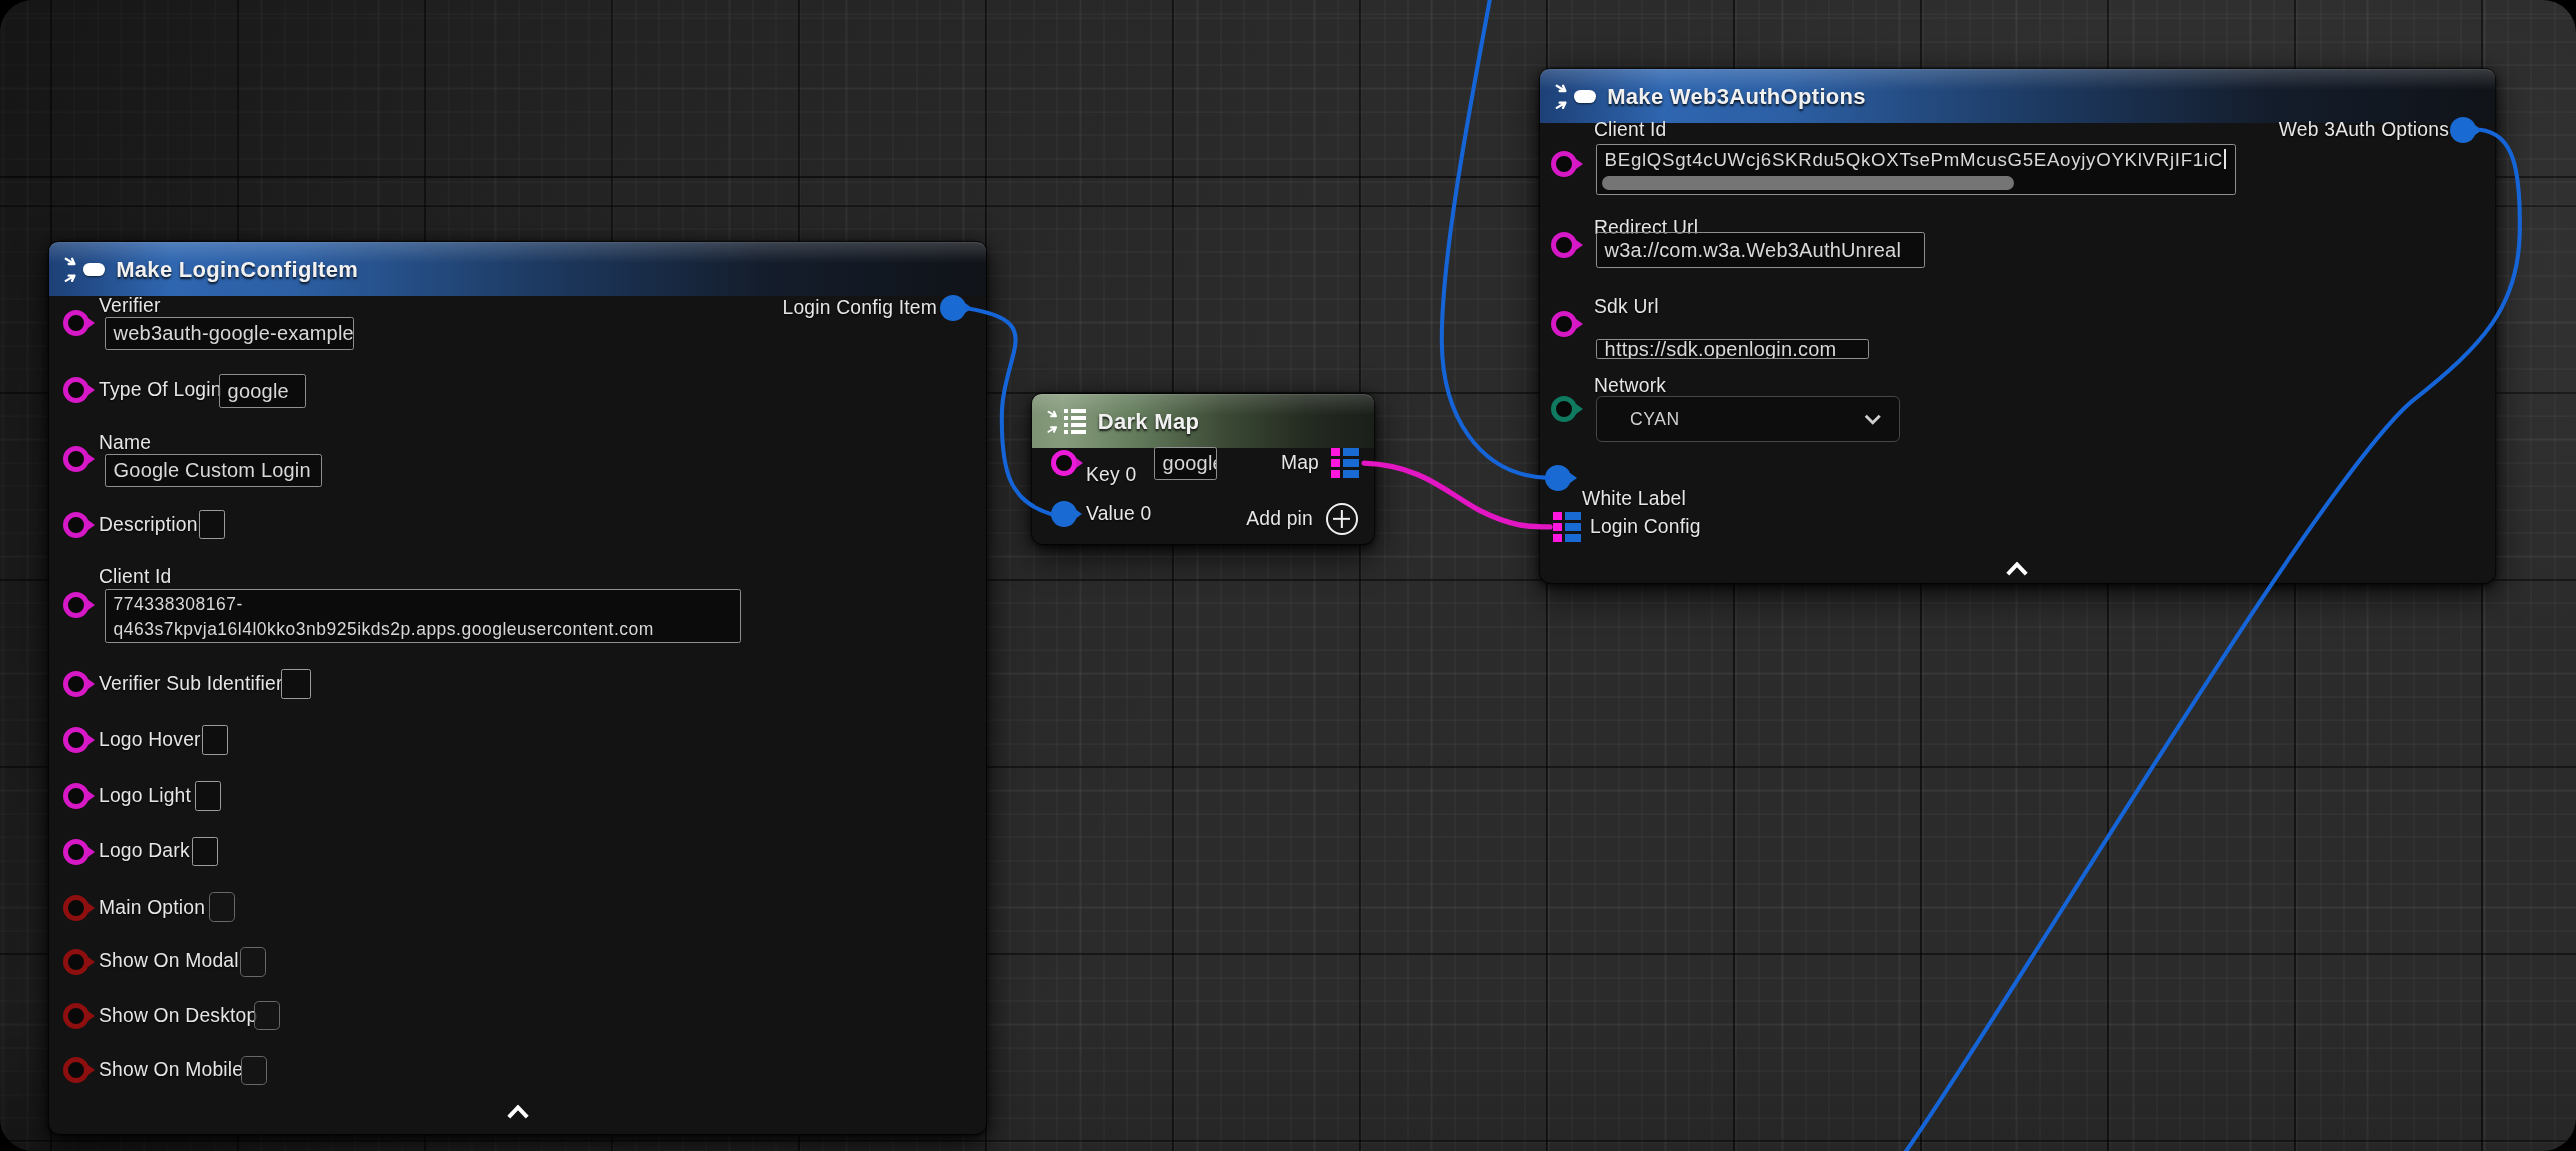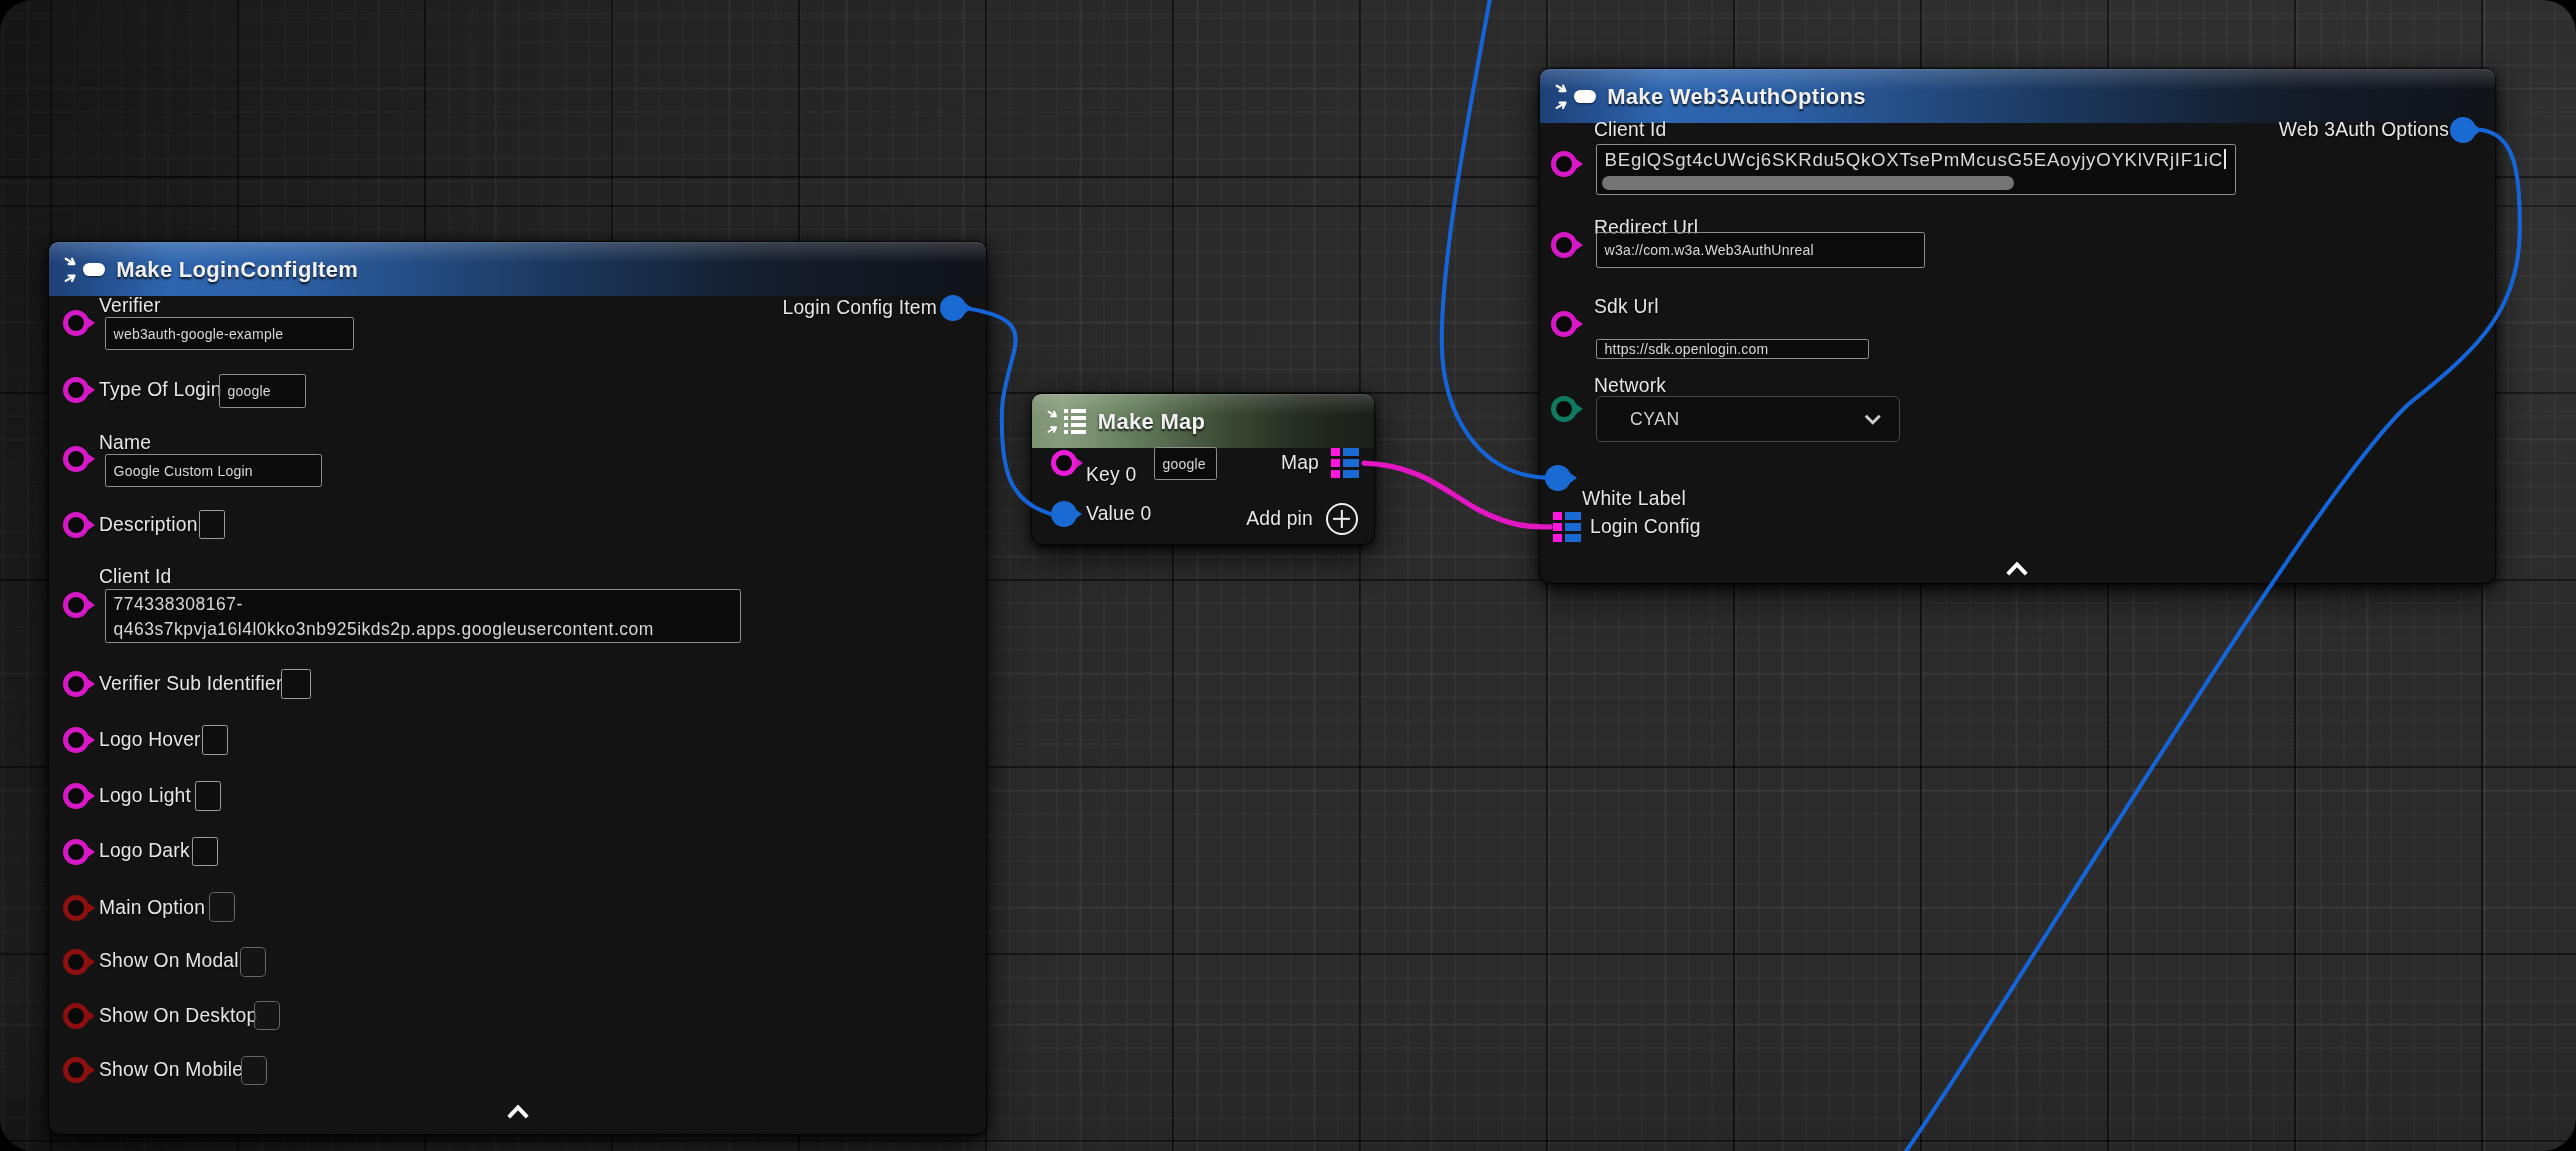--- a/index.html
+++ b/index.html
@@ -59,21 +59,21 @@
   .p-enum{border-color:#0f7a60;} .p-enum::after{border-left-color:#0f7a60;}
   .p-struct-solid{background:#1a6ad4;} .p-struct-solid::after{border-left-color:#1a6ad4;}
   .pin.out::after{left:24.6px;}
 
   .mapico{position:absolute;display:flex;flex-direction:column;gap:2.9px;}
   .mapico .mrow{display:flex;gap:2.9px;}
   .mapico .mk{width:8.8px;height:8.2px;background:#ff17dd;}
   .mapico .mv{width:16.4px;height:8.2px;background:#1a6ad4;}
 
   .tbox{position:absolute;background:rgba(4,4,4,0.5);border:1.2px solid #8f8f8f;border-radius:2.3px;
-    color:#d8d8d8;font-size:14px;display:flex;align-items:center;padding:0 7.6px;box-sizing:border-box;
+    color:#d8d8d8;font-size:20px;display:flex;align-items:center;padding:0 7.6px;box-sizing:border-box;
     white-space:nowrap;overflow:hidden;letter-spacing:0.2px;}
   .tbox.multi{display:block;padding-top:2.3px;line-height:24.6px;}
   .sbox{position:absolute;background:rgba(8,8,8,0.4);border:1.2px solid #9c9c9c;border-radius:2.3px;box-sizing:border-box;}
   .cbox{position:absolute;background:rgba(22,22,22,0.75);border:1.2px solid #686868;border-radius:4.7px;box-sizing:border-box;}
   .caret{display:inline-block;width:1.8px;height:20px;background:#e8e8e8;vertical-align:middle;margin-left:1.2px;}
   .hscroll{position:absolute;left:5.3px;bottom:4.1px;height:13.5px;border-radius:7px;background:#757575;}
 
   .dd{position:absolute;background:#0d0d0d;border:1.2px solid #474747;border-radius:5.8px;
     color:#cfcfcf;font-size:17.5px;display:flex;align-items:center;justify-content:space-between;
     padding:0 17.5px 0 33px;box-sizing:border-box;letter-spacing:0.6px;gap:29px;}
@@ -201,21 +201,21 @@
           <span class="lrow">
               <span class="ldot"></span>
               <span class="lbar"></span>
             </span>
           <span class="lrow">
               <span class="ldot"></span>
               <span class="lbar"></span>
             </span>
         </span>
       </span>
-      <span class="hdr-title">Make Map</span>
+      <span class="hdr-title">Dark Map</span>
     </div>
 
     <span class="pin ring p-str" style="left:18.7px;top:56px;border-color:#ee1ada;"></span>
     <span class="lbl" style="left:54px;top:81px;">Key 0</span>
     <div class="tbox" style="left:122px;top:53px;width:63px;height:33px;">
       <span>google</span>
     </div>
     <span class="lbl right" style="right:55px;top:69px;">Map</span>
     <span class="mapico" style="right:14.6px;top:54px;">
       <span class="mrow">

